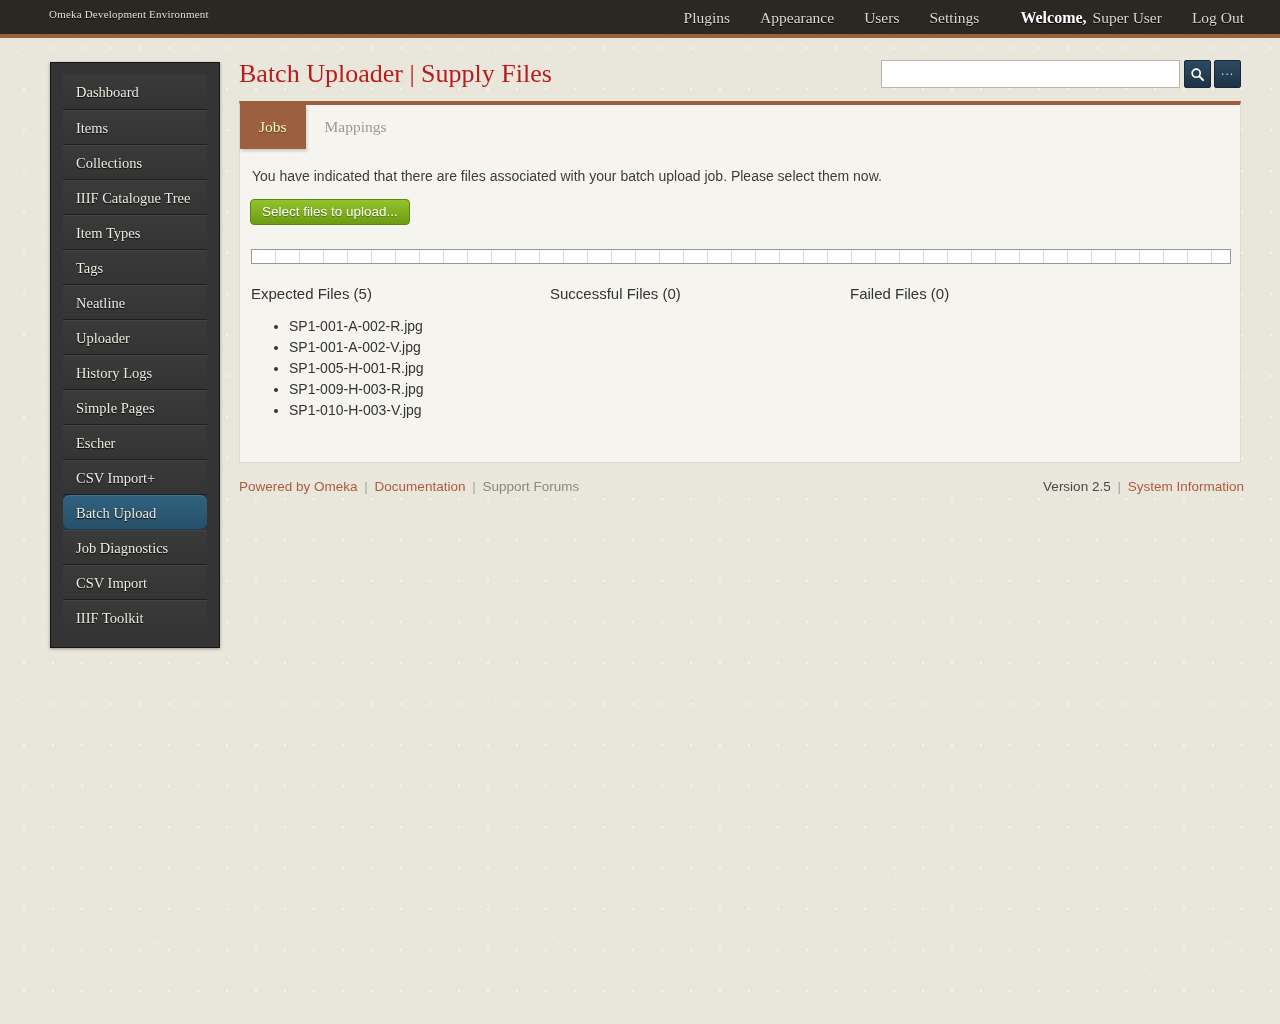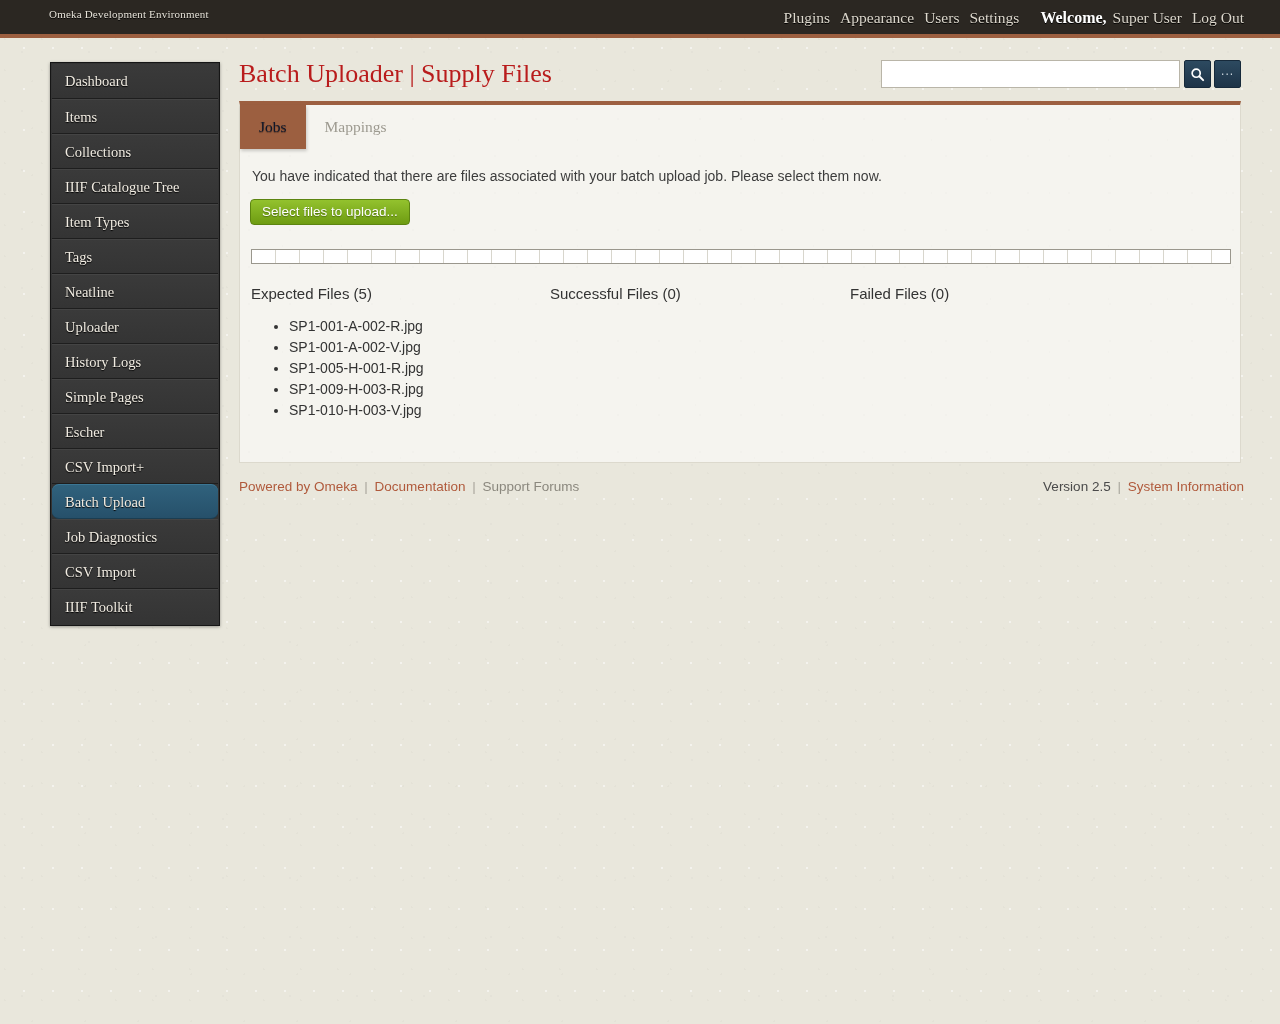--- a/index.html
+++ b/index.html
@@ -41,21 +41,21 @@
     letter-spacing: 0.2px;
     text-shadow: 0 1px 0 #000;
     white-space: nowrap;
   }
   .topnav {
     position: absolute;
     right: 36px;
     top: 9px;
     display: flex;
     align-items: baseline;
-    gap: 10px;
+    gap: 30px;
     font-family: "Liberation Serif", serif;
     font-size: 15.5px;
     white-space: nowrap;
   }
   .topnav a {
     color: #ddd8cd;
     text-decoration: none;
     text-shadow: 0 1px 0 #000;
   }
   .topnav .welcome-group {
@@ -78,21 +78,21 @@
   
   .sidebar {
     position: absolute;
     left: 50px;
     top: 62px;
     width: 170px;
     background: #343434;
     border: 1px solid #161616;
     box-shadow: 0 1px 3px rgba(0,0,0,0.35);
     box-sizing: border-box;
-    padding: 1px;
+    padding: 12px;
   }
   .nav-item {
     position: relative;
     height: 35px;
     line-height: 35px;
     padding-left: 13px;
     box-sizing: border-box;
     font-family: "Liberation Serif", serif;
     font-size: 14.5px;
     color: #f1ece2;
@@ -203,21 +203,21 @@
     padding: 0 19px;
     height: 44px;
     line-height: 44px;
     font-family: "Liberation Serif", serif;
     font-size: 15.5px;
     cursor: pointer;
     white-space: nowrap;
   }
   .tab.active {
     background: #9c5f40;
-    color: #0f172a;
+    color: #fef9c3;
     text-shadow: 0 1px 1px rgba(0,0,0,0.4);
     box-shadow: 1px 2px 3px rgba(0,0,0,0.18);
   }
   .tab.inactive {
     color: #9d9a90;
   }
 
   .instruction {
     position: absolute;
     left: 12px;

